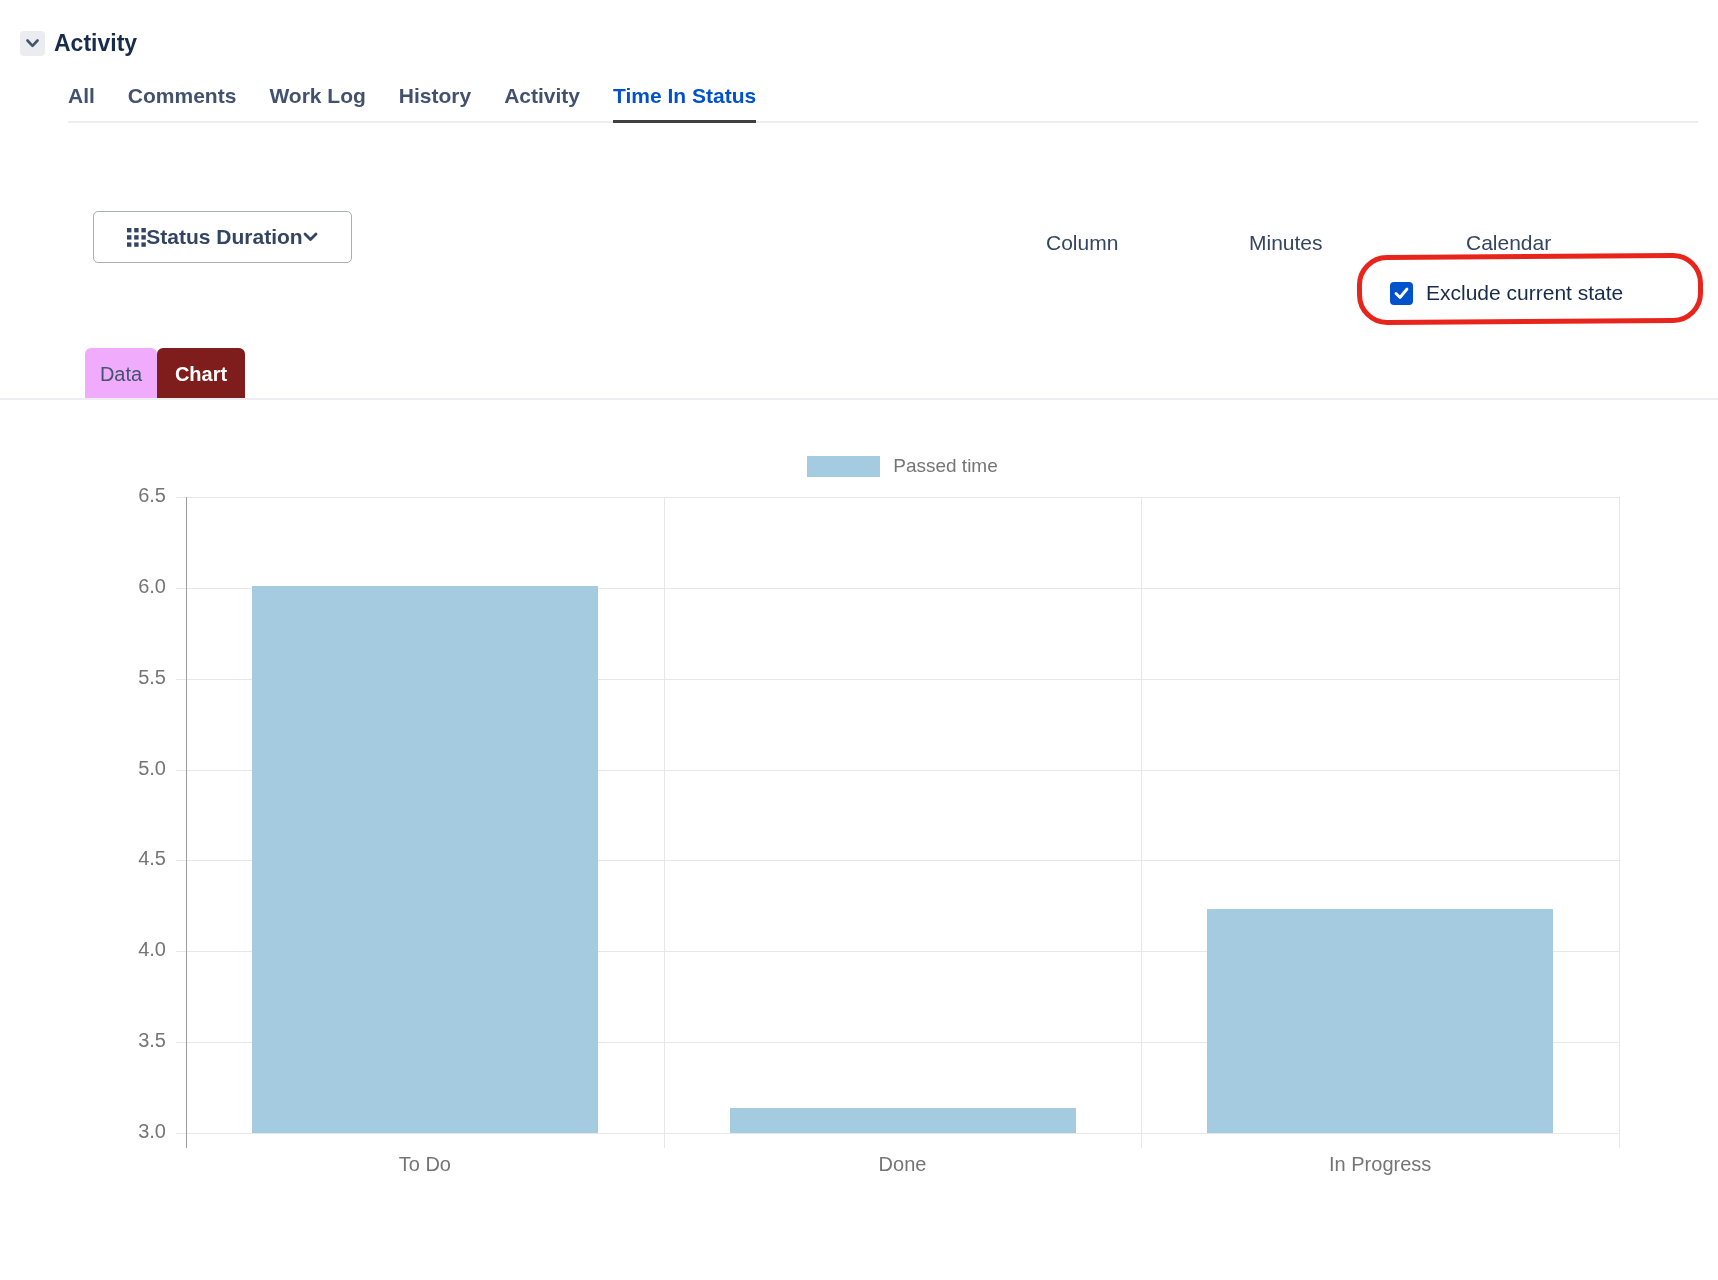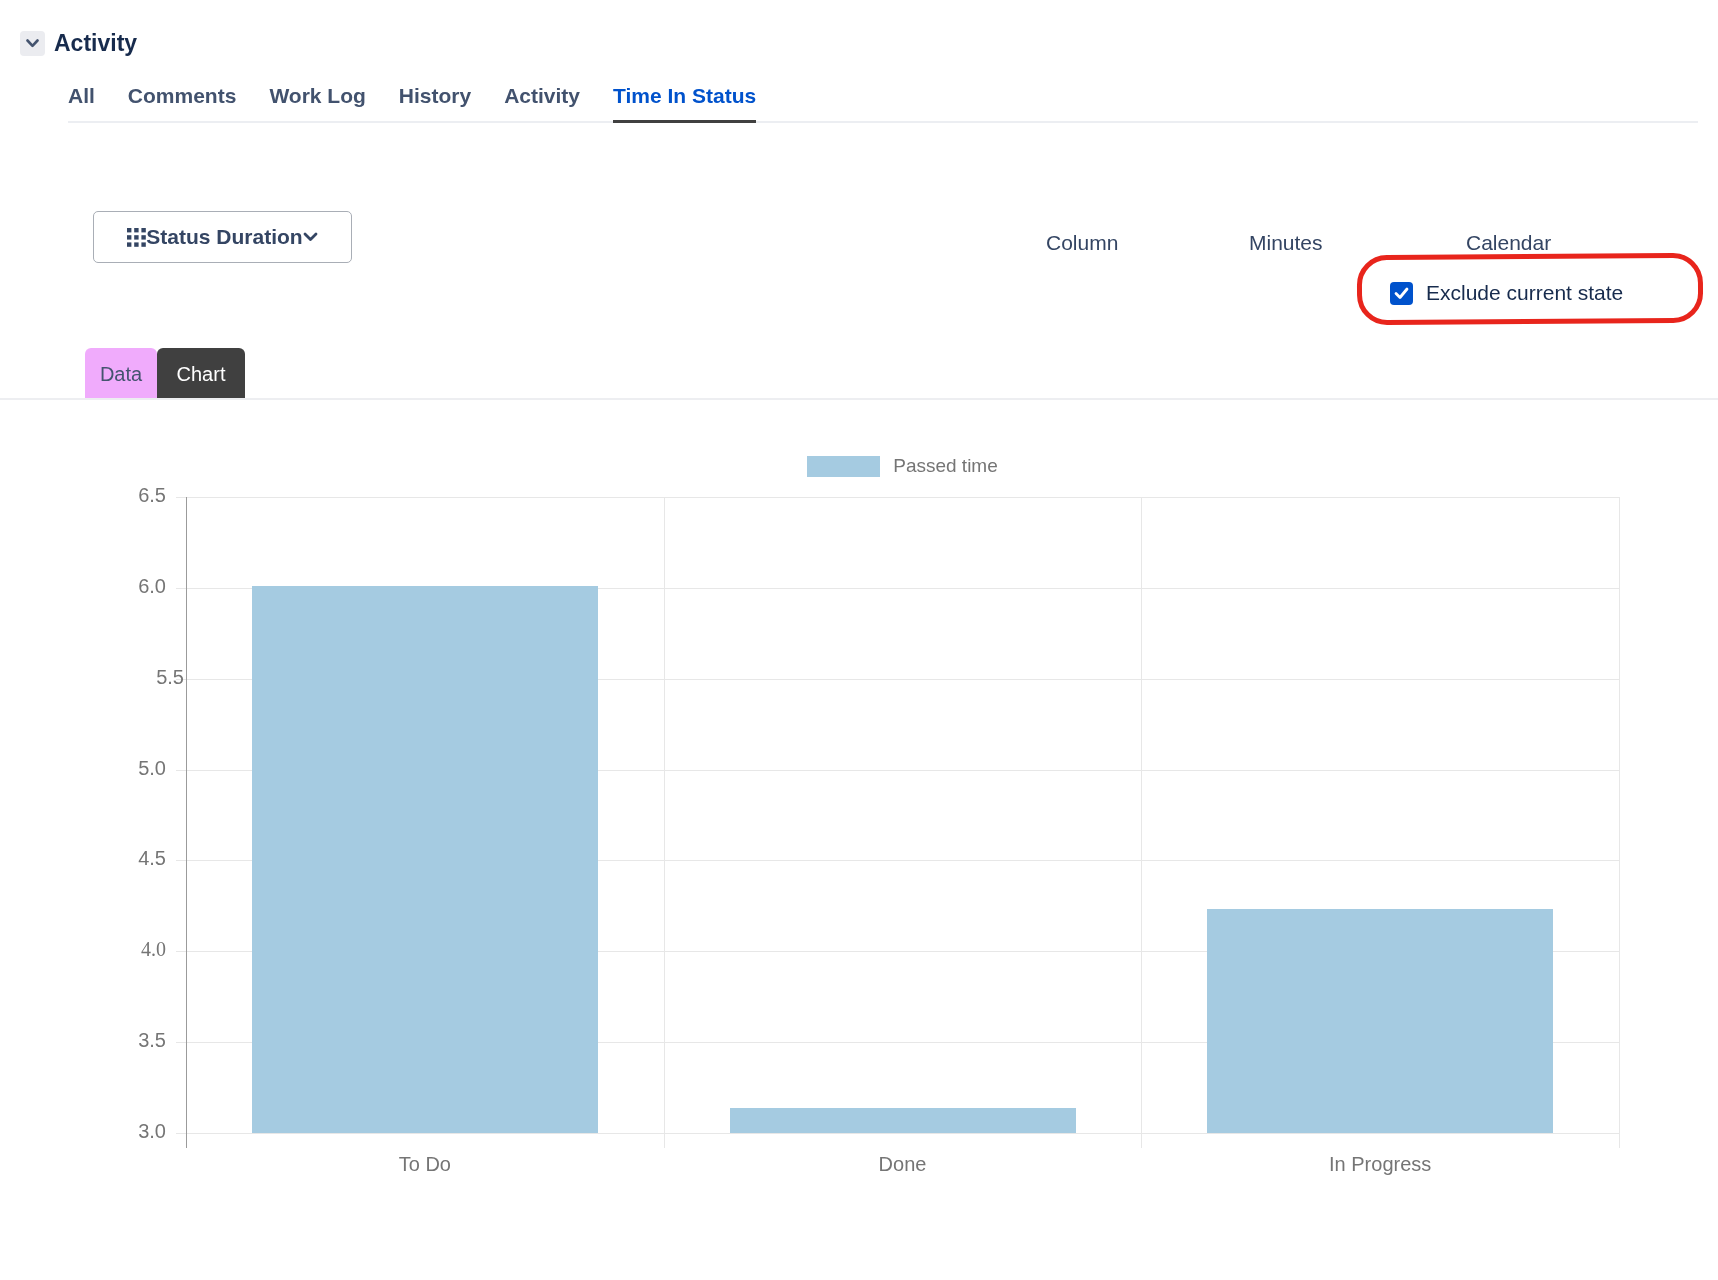--- a/index.html
+++ b/index.html
@@ -35,21 +35,21 @@
       align-items:center;justify-content:center;flex:0 0 auto;}
   .exclude span.lbl{font-size:21px;color:#172b4d;}
 
   .red-annotation{position:absolute;left:1357px;top:254px;width:336px;height:60px;
       border:5px solid #e8251c;border-radius:30px;transform:rotate(-.4deg);pointer-events:none;}
 
   
   .vtabs{position:absolute;left:85px;top:348px;display:flex;}
   .vtab{height:52px;line-height:52px;text-align:center;font-size:20px;border-radius:6px 6px 0 0;cursor:pointer;}
   .vtab.data{width:72px;background:#f0abfc;color:#44546f;}
-  .vtab.chart{width:88px;background:#404040;color:#ffffff;font-weight:400;}
+  .vtab.chart{width:88px;background:#7f1d1d;color:#ffffff;font-weight:700;}
   .divider{position:absolute;left:0;top:398px;width:1718px;height:2px;background:#edeef1;}
 
   #chart-root{position:absolute;left:0;top:0;width:1718px;height:1280px;pointer-events:none;}
   svg{display:block;}
 </style>
 </head>
 <body>
 
 <div class="page">
 
@@ -154,27 +154,27 @@
   <div id="chart-root">
       <div style="left: 186px; top: 455px; width: 1433px; display: flex; justify-content: center; align-items: center; gap: 13px; position: absolute;">
         <div style="width: 73px; height: 21px; background: rgb(165, 203, 225);"></div>
         <div style="font-size: 19px; color: rgb(117, 117, 117);">Passed time</div>
       </div>
       <div style="position: absolute; left: 176px; top: 1133px; width: 1443px; height: 1px; background: rgb(231, 231, 231);"></div>
       <div style="position: absolute; left: 86px; top: 1120px; width: 80px; text-align: right; font-size: 20px; color: rgb(117, 117, 117);">3.0</div>
       <div style="position: absolute; left: 176px; top: 1042.14px; width: 1443px; height: 1px; background: rgb(231, 231, 231);"></div>
       <div style="position: absolute; left: 86px; top: 1029.14px; width: 80px; text-align: right; font-size: 20px; color: rgb(117, 117, 117);">3.5</div>
       <div style="position: absolute; left: 176px; top: 951.286px; width: 1443px; height: 1px; background: rgb(231, 231, 231);"></div>
-      <div style="position: absolute; left: 86px; top: 938.286px; width: 80px; text-align: right; font-size: 20px; color: rgb(117, 117, 117); font-family: Liberation Serif, serif;">4.0</div>
+      <div style="position: absolute; left: 86px; top: 938.286px; width: 80px; text-align: right; font-size: 20px; color: rgb(117, 117, 117);">4.0</div>
       <div style="position: absolute; left: 176px; top: 860.429px; width: 1443px; height: 1px; background: rgb(231, 231, 231);"></div>
       <div style="position: absolute; left: 86px; top: 847.429px; width: 80px; text-align: right; font-size: 20px; color: rgb(117, 117, 117);">4.5</div>
       <div style="position: absolute; left: 176px; top: 769.571px; width: 1443px; height: 1px; background: rgb(231, 231, 231);"></div>
       <div style="position: absolute; left: 86px; top: 756.571px; width: 80px; text-align: right; font-size: 20px; color: rgb(117, 117, 117);">5.0</div>
       <div style="position: absolute; left: 176px; top: 678.714px; width: 1443px; height: 1px; background: rgb(231, 231, 231);"></div>
-      <div style="position: absolute; left: 104px; top: 665.714px; width: 80px; text-align: right; font-size: 20px; color: rgb(117, 117, 117);">5.5</div>
+      <div style="position: absolute; left: 86px; top: 665.714px; width: 80px; text-align: right; font-size: 20px; color: rgb(117, 117, 117);">5.5</div>
       <div style="position: absolute; left: 176px; top: 587.857px; width: 1443px; height: 1px; background: rgb(231, 231, 231);"></div>
       <div style="position: absolute; left: 86px; top: 574.857px; width: 80px; text-align: right; font-size: 20px; color: rgb(117, 117, 117);">6.0</div>
       <div style="position: absolute; left: 176px; top: 497px; width: 1443px; height: 1px; background: rgb(231, 231, 231);"></div>
       <div style="position: absolute; left: 86px; top: 484px; width: 80px; text-align: right; font-size: 20px; color: rgb(117, 117, 117);">6.5</div>
       <div style="position: absolute; left: 186px; top: 497px; width: 1px; height: 651px; background: rgb(155, 155, 155);"></div>
       <div style="position: absolute; left: 663.667px; top: 497px; width: 1px; height: 651px; background: rgb(231, 231, 231);"></div>
       <div style="position: absolute; left: 1141.33px; top: 497px; width: 1px; height: 651px; background: rgb(231, 231, 231);"></div>
       <div style="position: absolute; left: 1619px; top: 497px; width: 1px; height: 651px; background: rgb(231, 231, 231);"></div>
       <div style="position: absolute; left: 251.833px; top: 586.04px; width: 346px; height: 546.96px; background: rgb(165, 203, 225);"></div>
       <div style="position: absolute; left: 264.833px; top: 1153px; width: 320px; text-align: center; font-size: 20px; color: rgb(117, 117, 117);">To Do</div>

